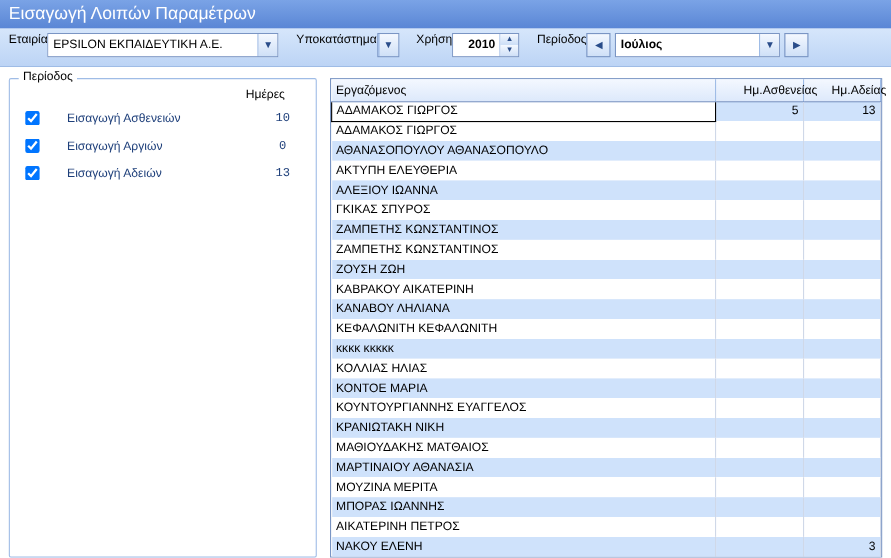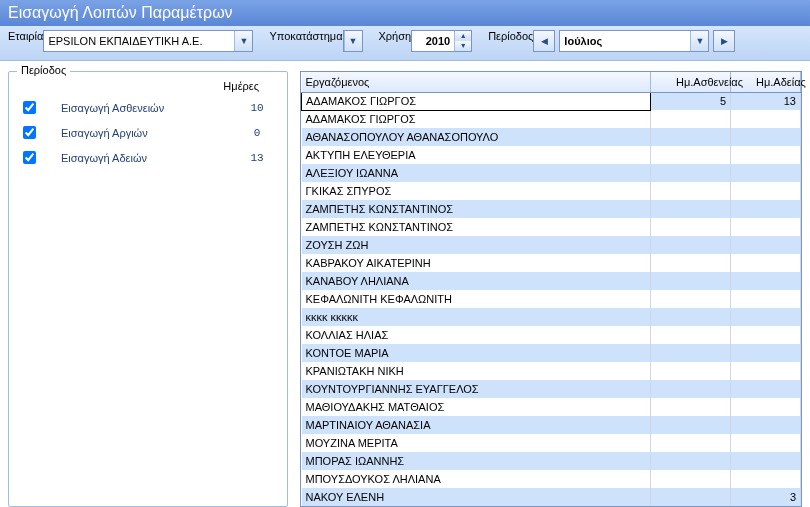--- a/index.html
+++ b/index.html
@@ -282,51 +282,51 @@
             <td class="name">ΚΟΛΛΙΑΣ ΗΛΙΑΣ</td>
             <td class="num"></td>
             <td class="num"></td>
           </tr>
           <tr>
             <td class="name">ΚΟΝΤΟΕ ΜΑΡΙΑ</td>
             <td class="num"></td>
             <td class="num"></td>
           </tr>
           <tr>
+            <td class="name">ΚΟΥΝΤΟΥΡΓΙΑΝΝΗΣ ΕΥΑΓΓΕΛΟΣ</td>
+            <td class="num"></td>
+            <td class="num"></td>
+          </tr>
+          <tr>
             <td class="name">ΚΡΑΝΙΩΤΑΚΗ ΝΙΚΗ</td>
             <td class="num"></td>
             <td class="num"></td>
           </tr>
           <tr>
-            <td class="name">ΚΟΥΝΤΟΥΡΓΙΑΝΝΗΣ ΕΥΑΓΓΕΛΟΣ</td>
-            <td class="num"></td>
-            <td class="num"></td>
-          </tr>
-          <tr>
             <td class="name">ΜΑΘΙΟΥΔΑΚΗΣ ΜΑΤΘΑΙΟΣ</td>
             <td class="num"></td>
             <td class="num"></td>
           </tr>
           <tr>
             <td class="name">ΜΑΡΤΙΝΑΙΟΥ ΑΘΑΝΑΣΙΑ</td>
             <td class="num"></td>
             <td class="num"></td>
           </tr>
           <tr>
             <td class="name">ΜΟΥΖΙΝΑ ΜΕΡΙΤΑ</td>
             <td class="num"></td>
             <td class="num"></td>
           </tr>
           <tr>
             <td class="name">ΜΠΟΡΑΣ ΙΩΑΝΝΗΣ</td>
             <td class="num"></td>
             <td class="num"></td>
           </tr>
           <tr>
-            <td class="name">ΜΠΟΥΣΔΟΥΚΟΣ ΛΗΛΙΑΝΑ</td>
+            <td class="name">ΑΙΚΑΤΕΡΙΝΗ ΠΕΤΡΟΣ</td>
             <td class="num"></td>
             <td class="num"></td>
           </tr>
           <tr>
             <td class="name">ΝΑΚΟΥ ΕΛΕΝΗ</td>
             <td class="num"></td>
             <td class="num">3</td>
           </tr>
         </tbody>
     </table>

